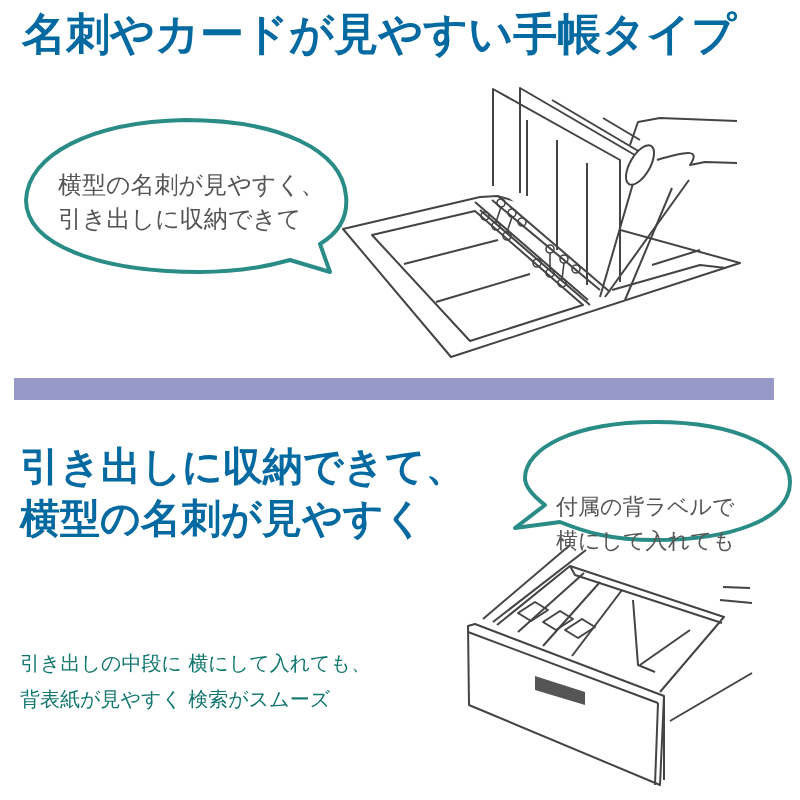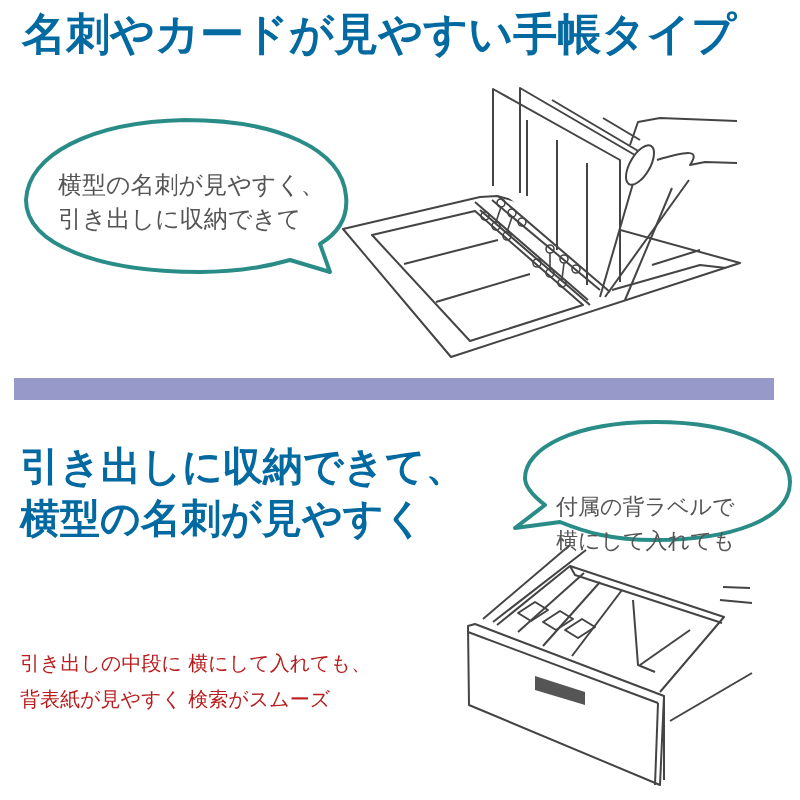--- a/index.html
+++ b/index.html
@@ -6,21 +6,21 @@
   body { width: 800px; height: 800px; position: relative; overflow: hidden;
          font-family: "DejaVu Sans", "Liberation Sans", sans-serif; }
   .abs { position: absolute; }
   .headline { color: #0369a1; font-weight: bold; letter-spacing: 0px; white-space: nowrap; }
   #title-top { left: 22px; top: 6px; font-size: 44px; line-height: 56px; }
   .bubble-text { color: #555555; font-size: 24px; line-height: 34px; white-space: nowrap; }
   #bubble1-text { left: 58px; top: 168px; }
   #bubble2-text { left: 556px; top: 450px; font-size: 22px; line-height: 34px; margin-top: 40px; }
   #divider { left: 14px; top: 378px; width: 760px; height: 22px; background: #9799c8; }
   #title-bottom { left: 20px; top: 440px; font-size: 40px; line-height: 52px; }
-  #caption { left: 20px; top: 645px; font-size: 20px; line-height: 36px; color: #b91c1c; white-space: nowrap; }
+  #caption { left: 20px; top: 645px; font-size: 20px; line-height: 36px; color: #0f766e; white-space: nowrap; }
   svg { position: absolute; left: 0; top: 0; }
 </style>
 </head>
 <body>
 
 <svg width="800" height="800" viewBox="0 0 800 800">
 
   <path d="M 185 120 C 90 122, 28 155, 26 200 C 26 245, 100 272, 200 272 C 230 272, 262 268, 290 260 L 330 272 L 320 244 C 340 232, 348 215, 346 196 C 342 150, 280 120, 185 120 Z" fill="#ffffff" stroke="#2a8c87" stroke-width="4" stroke-linejoin="round"></path>
 
   <g fill="none" stroke="#444" stroke-width="2" stroke-linejoin="round">

